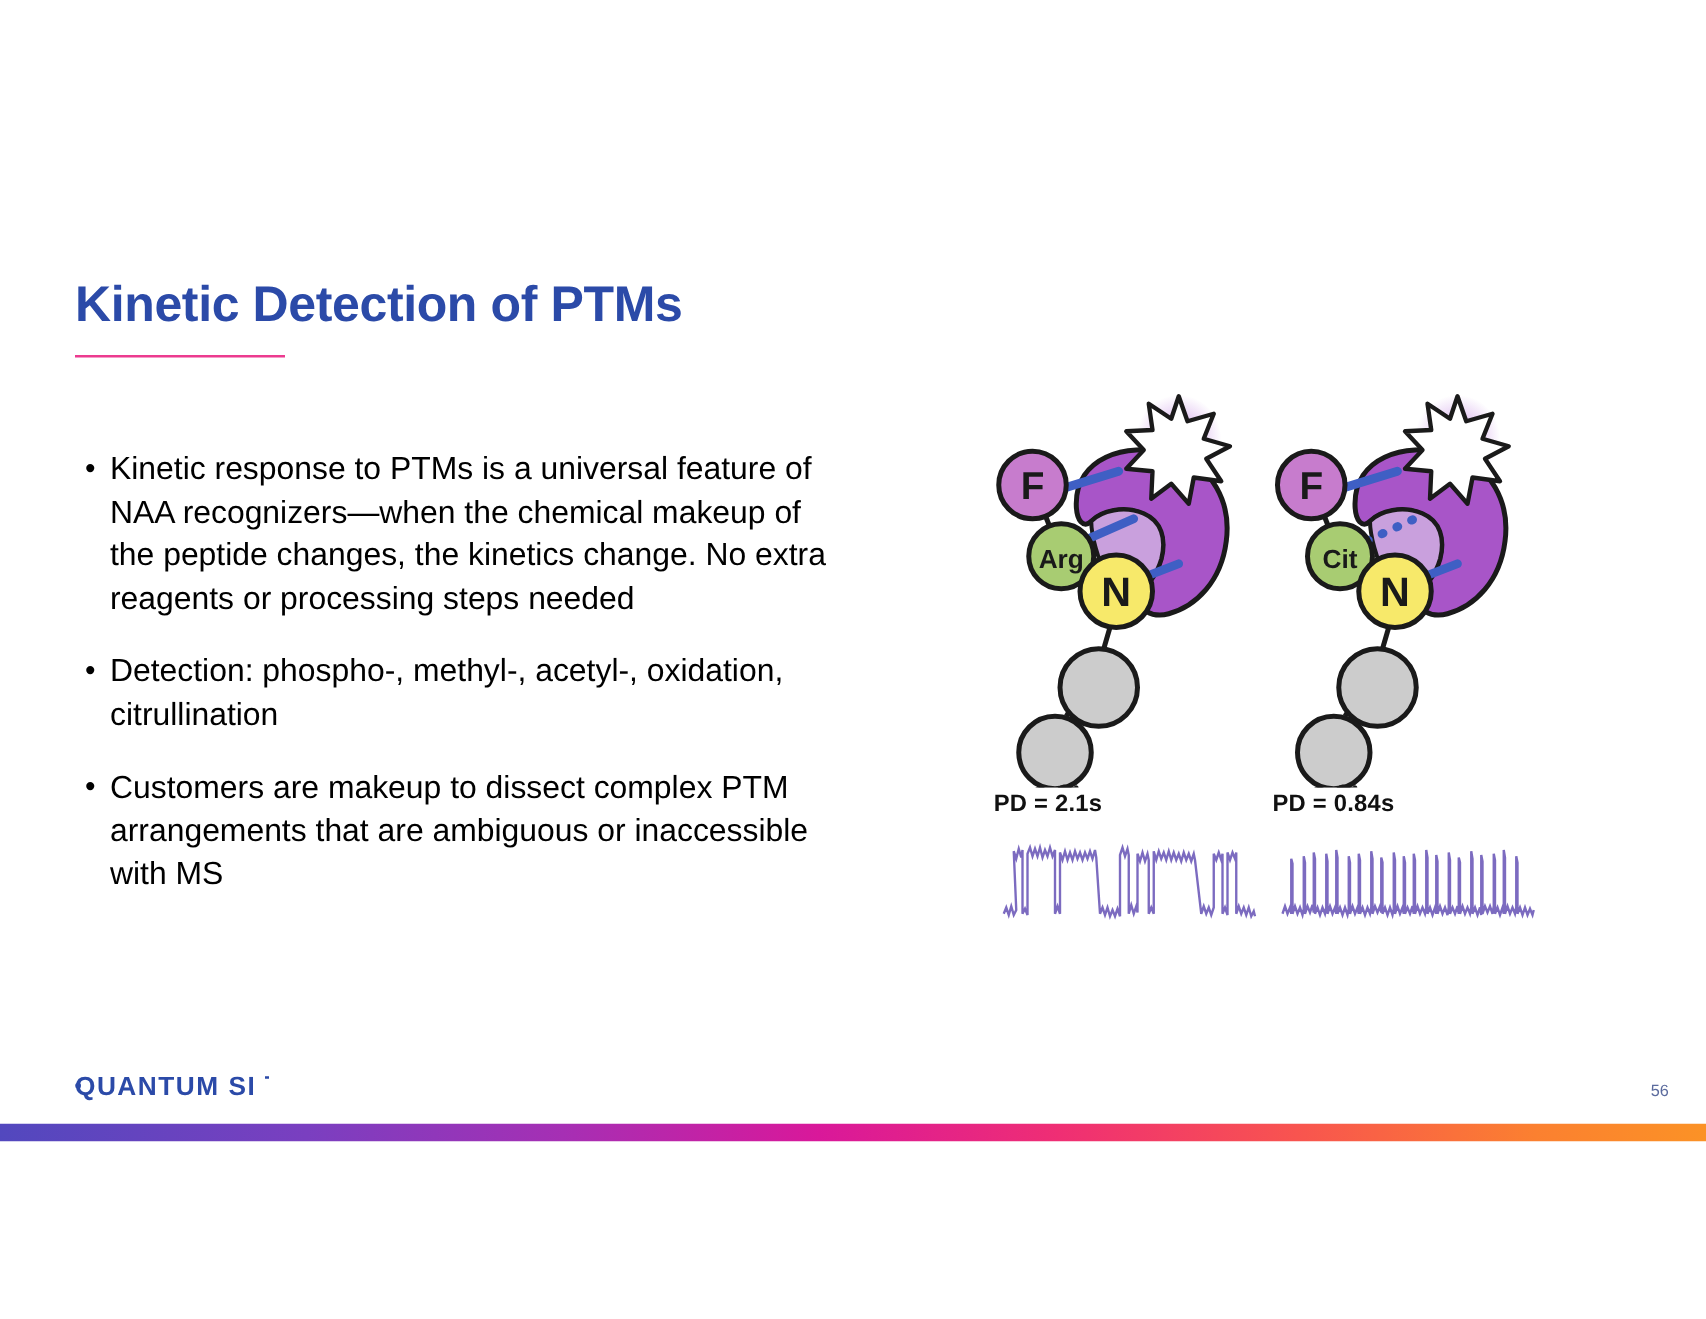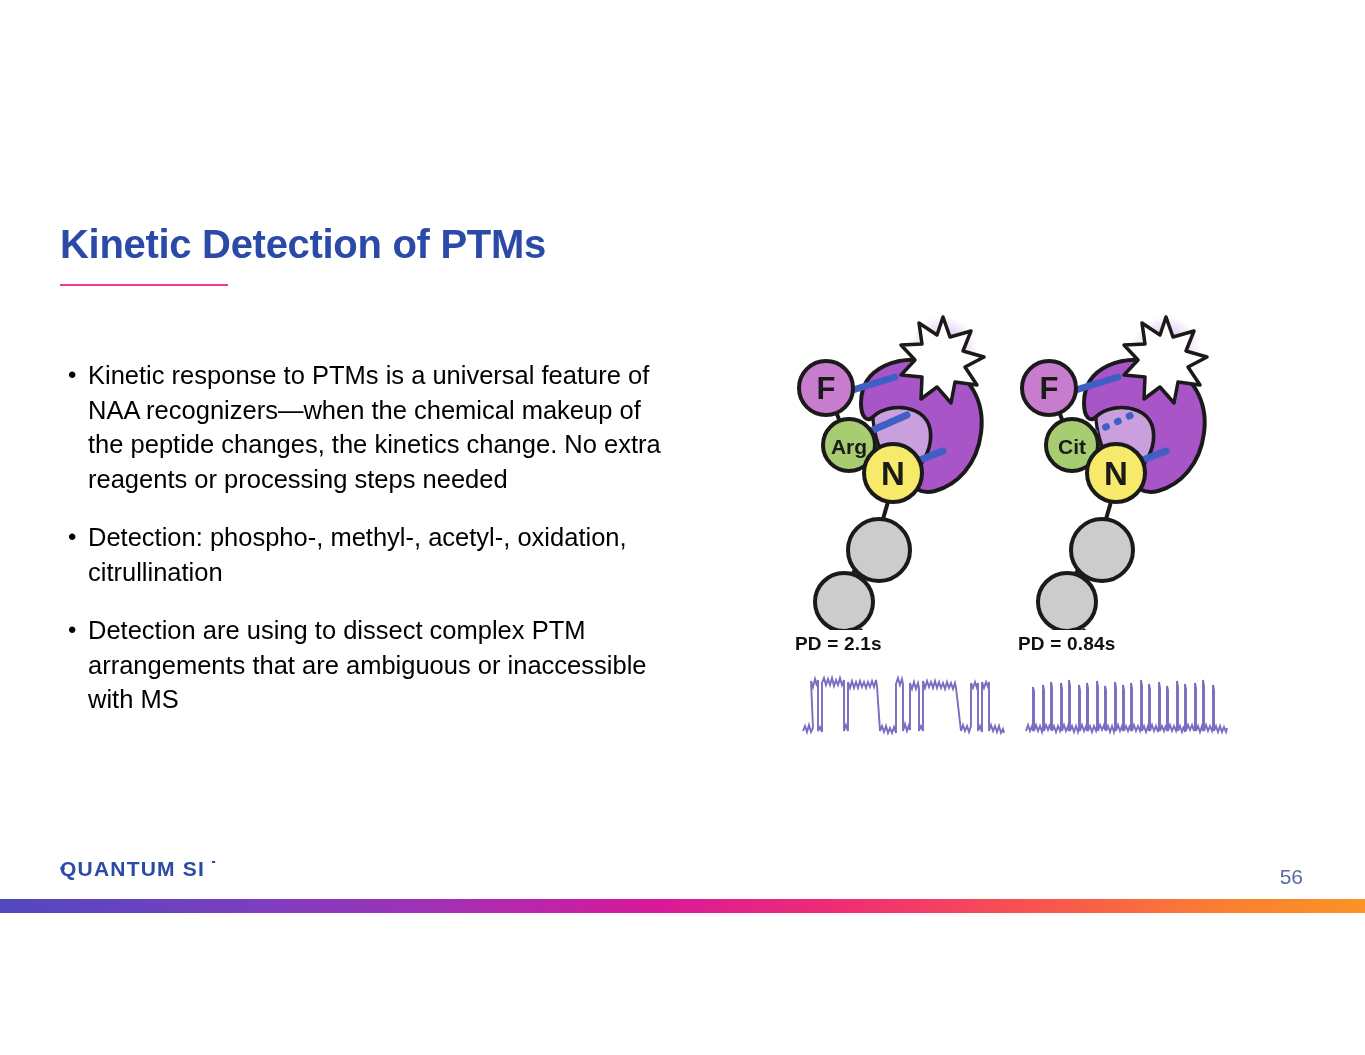--- a/index.html
+++ b/index.html
@@ -112,23 +112,23 @@
 
   
   .logo {
     position: absolute;
     left: 60px;
     top: 856px;
     height: 26px;
   }
   .page-number {
     position: absolute;
-    right: 62px;
+    right: 30px;
     top: 865px;
-    font-size: 21px;
+    font-size: 13px;
     color: #5b6b9e;
   }
   .bottom-bar {
     position: absolute;
     left: 0;
     top: 899px;
     width: 1365px;
     height: 14px;
     background: linear-gradient(to right,
        #5248be 0%,
@@ -154,21 +154,21 @@
     <div class="bullet-text"><b>Kinetic response to PTMs</b><span> is a universal feature of NAA recognizers—when the chemical makeup of the peptide changes, the kinetics change. No extra reagents or processing steps needed</span></div>
   </div>
 
   <div class="bullet-row">
     <div class="bullet-dot">•</div>
     <div class="bullet-text"><b>Detection:</b><span> phospho-, methyl-, acetyl-, oxidation, citrullination</span></div>
   </div>
 
   <div class="bullet-row">
     <div class="bullet-dot">•</div>
-    <div class="bullet-text"><b>Detection are using</b><span> to dissect complex PTM arrangements that are ambiguous or inaccessible with MS</span></div>
+    <div class="bullet-text"><b>Customers are makeup</b><span> to dissect complex PTM arrangements that are ambiguous or inaccessible with MS</span></div>
   </div>
 
 </div>
 
 <div class="figure">
 
   <div class="panel panel-left">
     <svg class="panel-svg" width="215" height="325" viewBox="0 0 215 325">
       <defs>
         <radialGradient id="glowA" cx="50%" cy="50%" r="50%">

